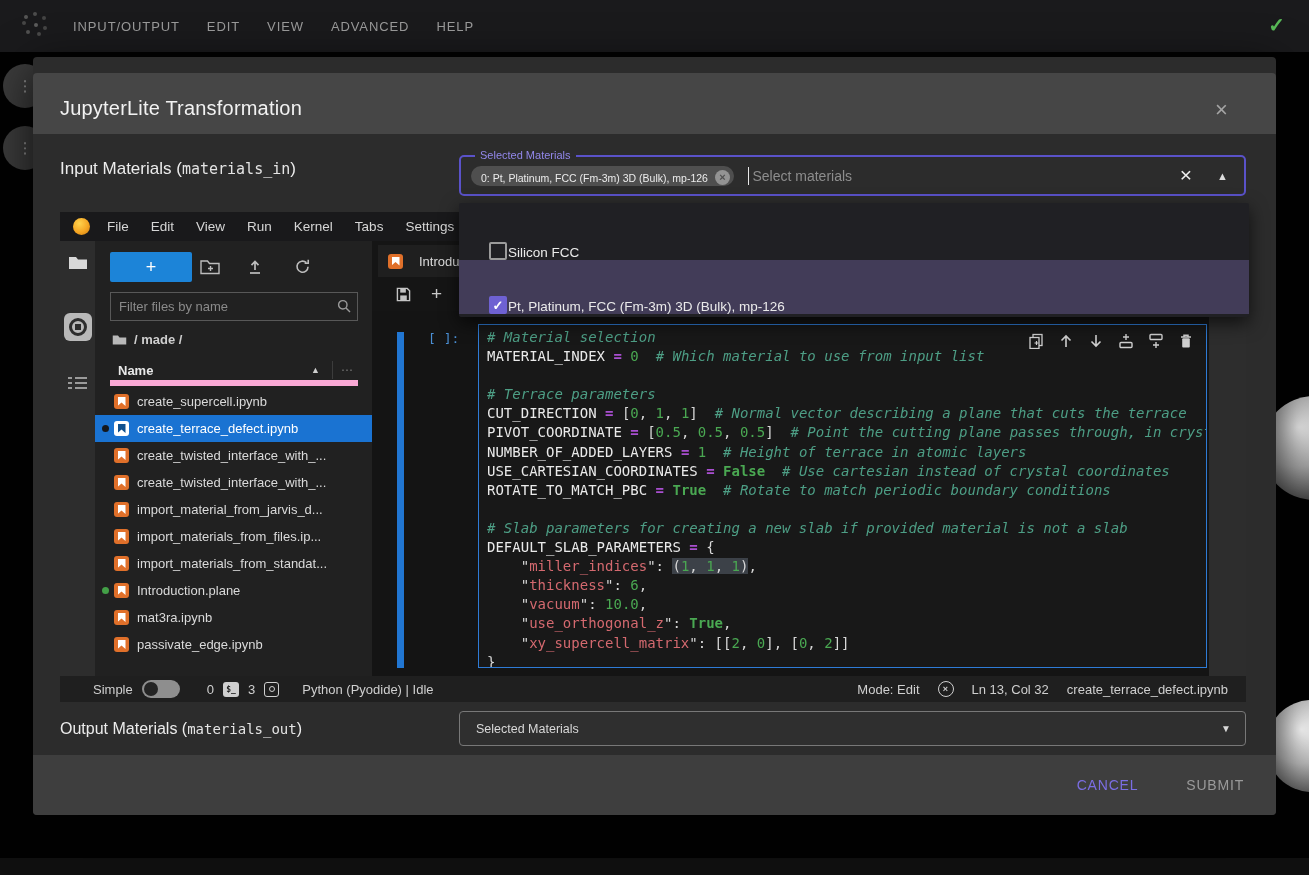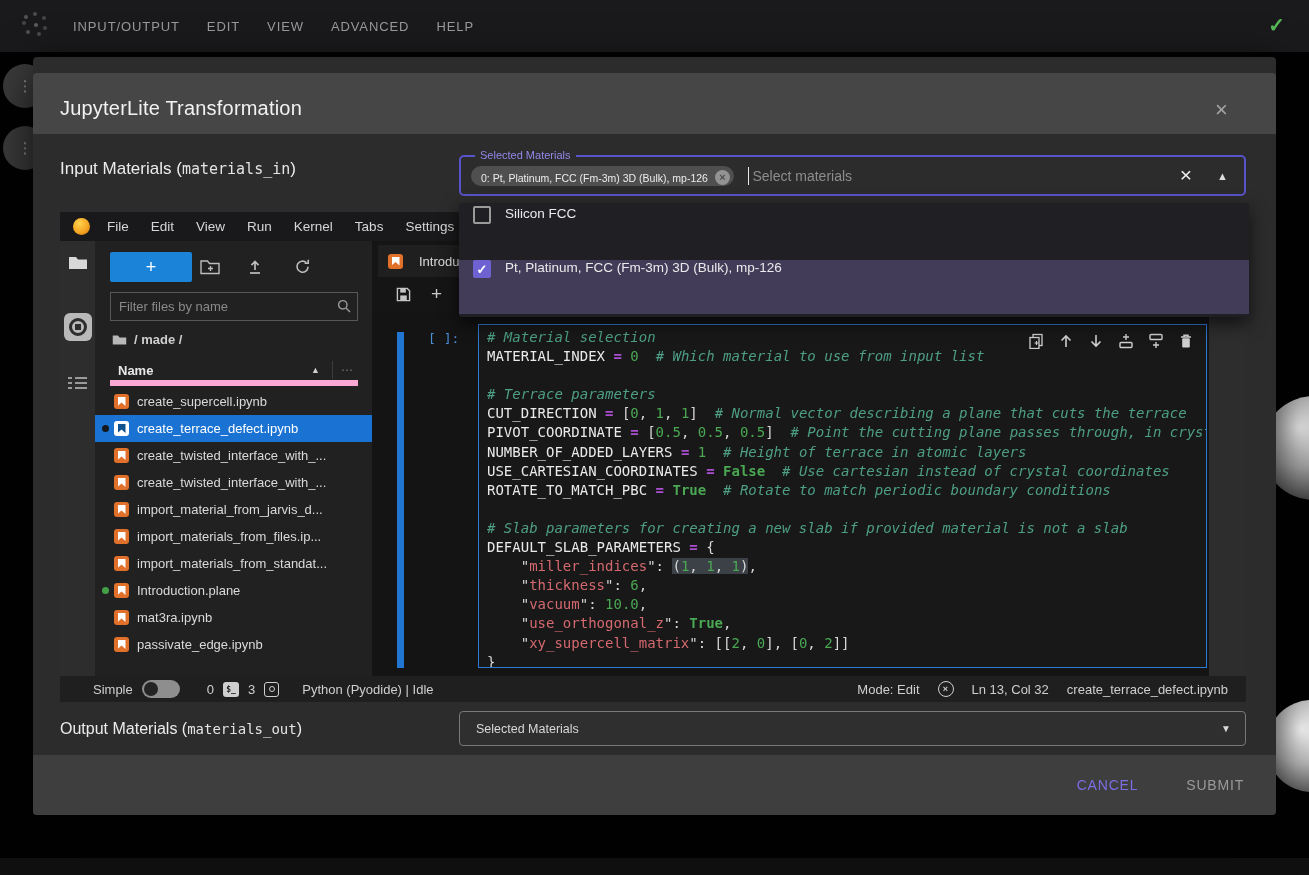--- a/index.html
+++ b/index.html
@@ -56,21 +56,21 @@
   #chip-x { position:absolute; right:4px; top:4.5px; width:15px; height:15px; border-radius:50%; background:#939393;
             color:#4f4f4f; font-size:11px; font-weight:bold; line-height:15px; text-align:center; cursor:pointer; }
   #caret { width:1.5px; height:18px; background:#e8e8e8; margin-left:14px; }
   #mat-placeholder { margin-left:3px; color:#8d8d8d; font-size:14px; }
   #mat-clear { position:absolute; right:52px; top:6px; font-size:21px; color:#f0f0f0; cursor:pointer; }
   #mat-collapse { position:absolute; right:16px; top:13px; font-size:11px; color:#dcdcdc; cursor:pointer; }
 
   
   #mat-dropdown { position:absolute; left:459px; top:203px; width:790px; height:114px; background:#202024;
                   box-shadow:0 6px 18px rgba(0,0,0,.65); z-index:60; padding:3px 0; border-radius:2px; }
-  .opt { height:54px; display:flex; align-items:flex-start; padding-left:14px; gap:14px; cursor:pointer; }
+  .opt { height:54px; display:flex; align-items:flex-end; padding-left:30px; gap:1px; cursor:pointer; }
   .opt.sel { background:#423c58; }
   .cb { width:18px; height:18px; border:2px solid #9b9b9b; border-radius:2px; flex:none; }
   .cb.checked { border:none; background:#6e61d2; color:#fff; font-size:13px; font-weight:bold;
                 display:flex; align-items:center; justify-content:center; }
   .opt-label { color:#eaeaea; font-size:13.5px; }
 
   
   #jupyter { position:absolute; left:27px; top:78px; width:1186px; height:490px; background:#151515; }
   #jl-menubar { position:absolute; left:0; top:0; width:1186px; height:29px; background:#19191b; display:flex;
                 align-items:center; padding-left:47px; gap:22px; }

